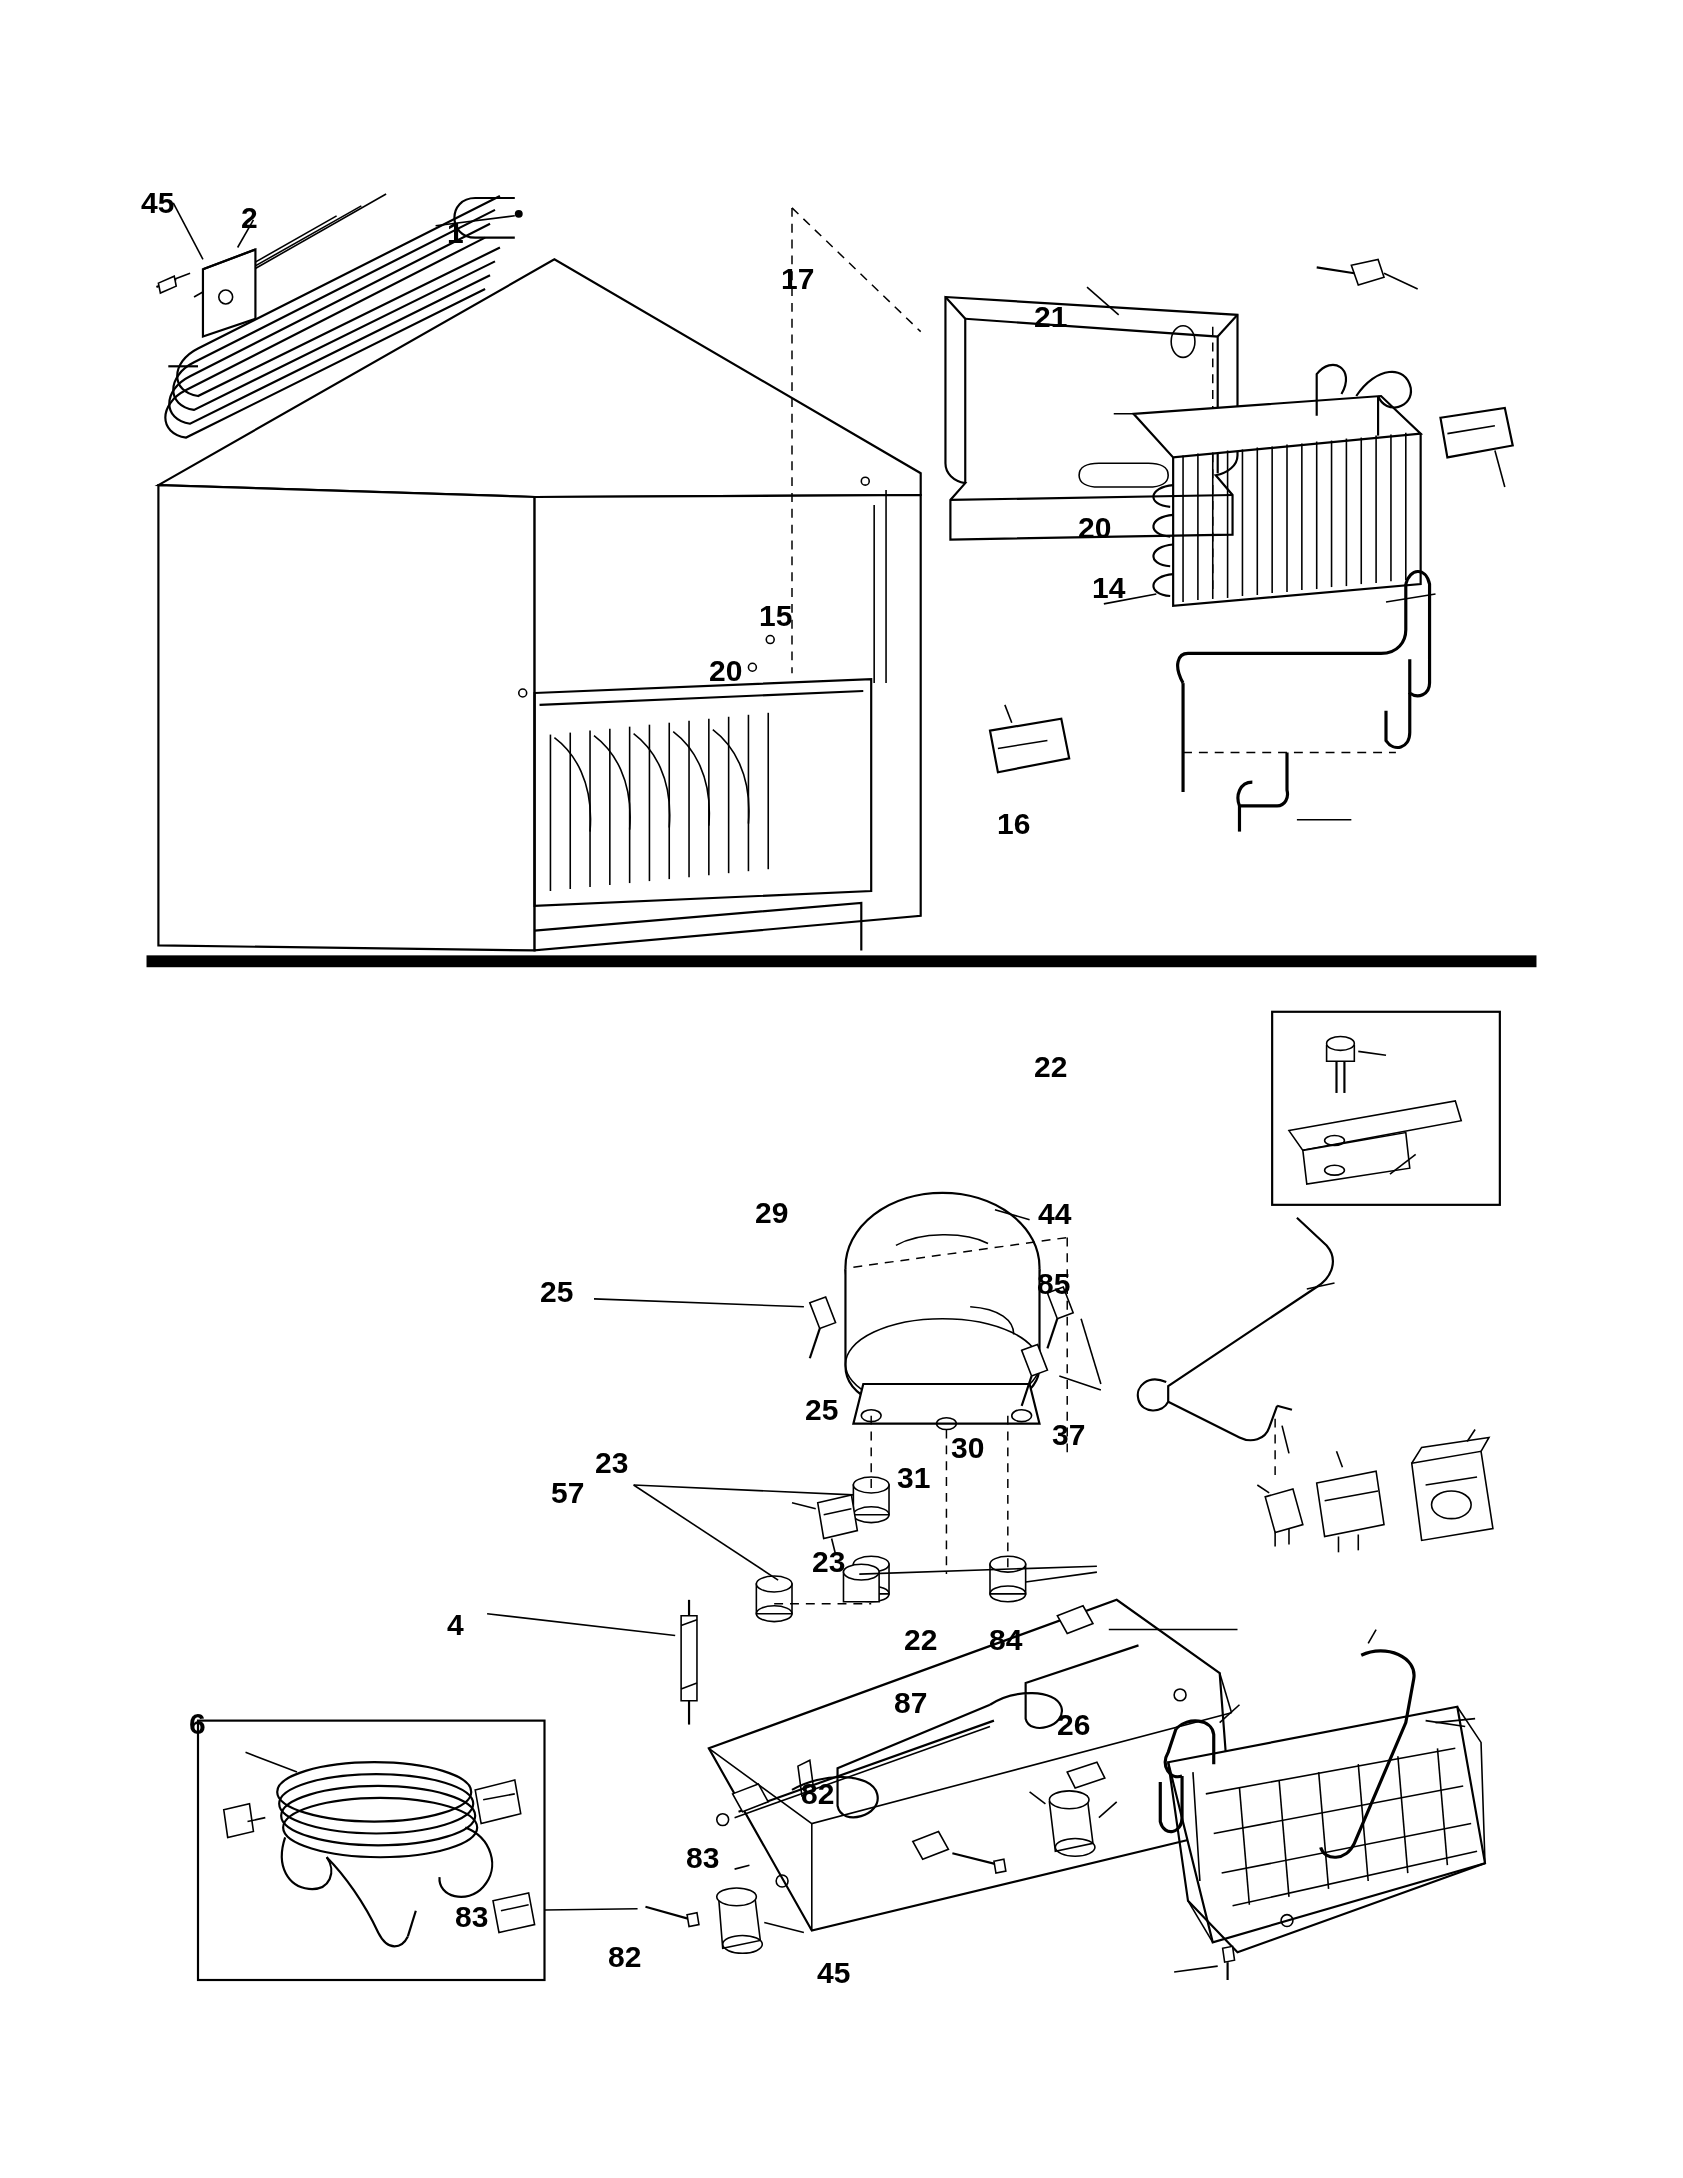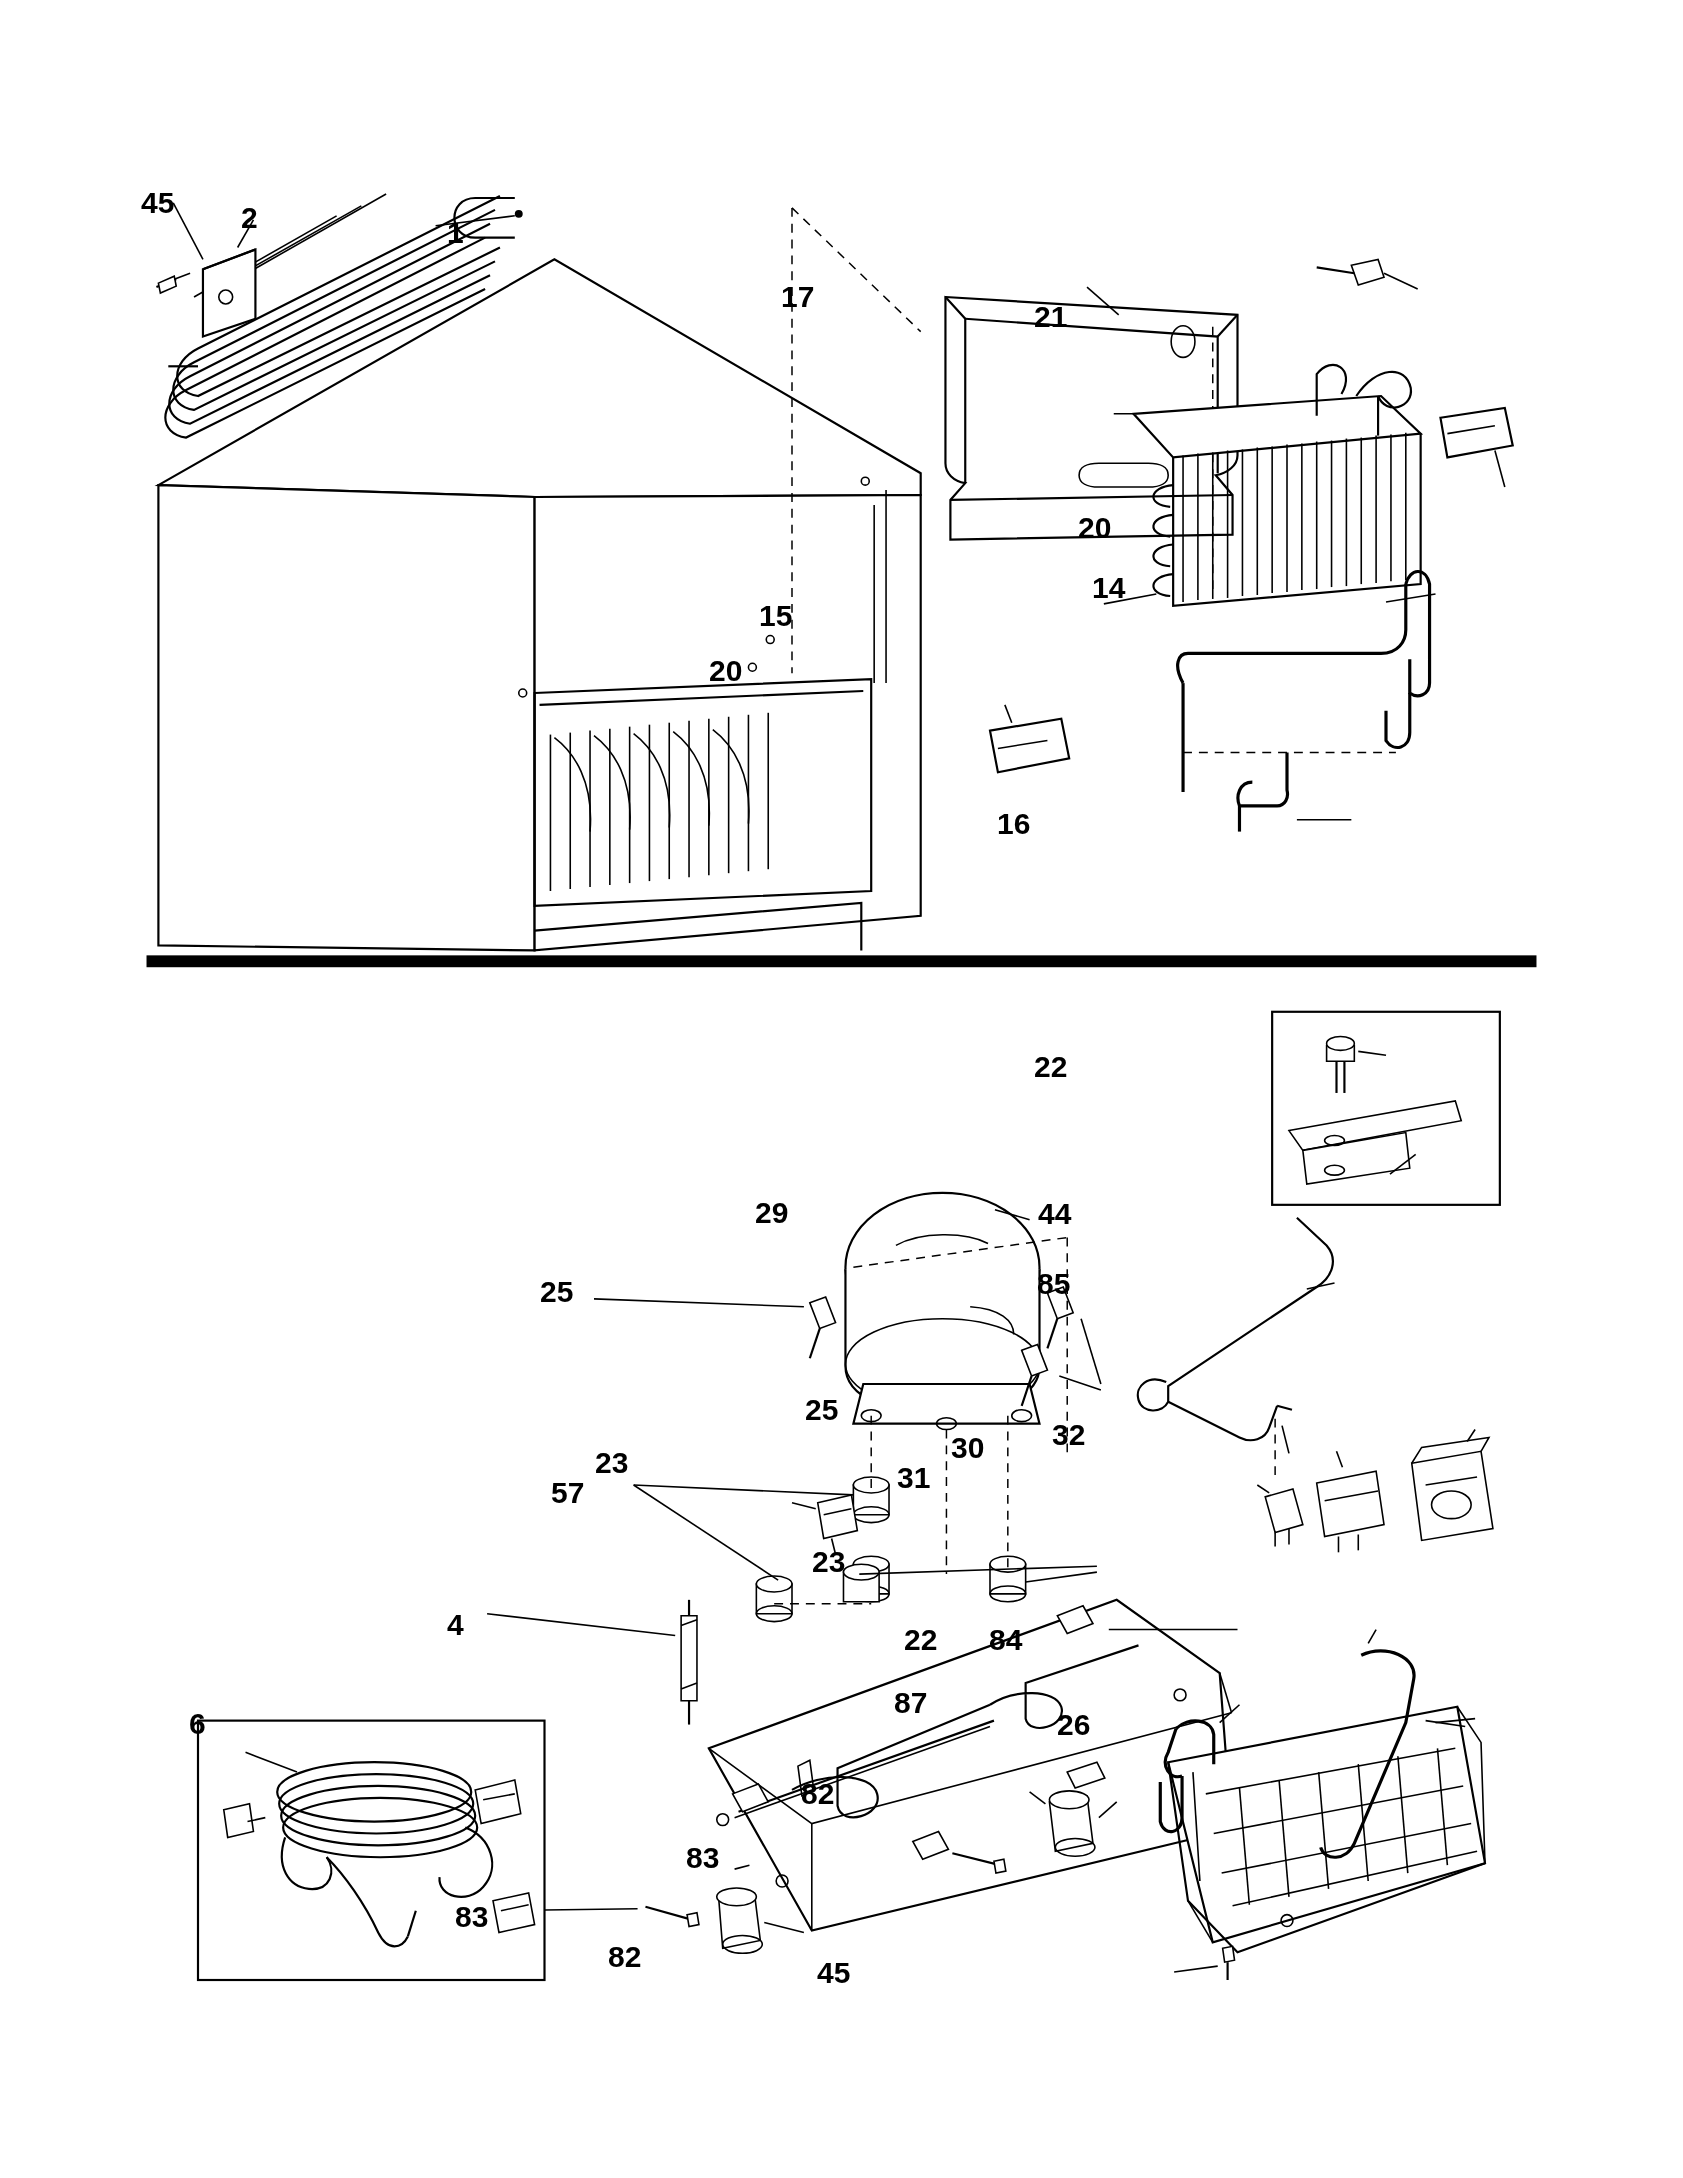--- a/index.html
+++ b/index.html
@@ -415,35 +415,35 @@
       <path class="ln-thin" d="M506,1930 L534,1924"></path>
       <path class="ln-thin" d="M250,1840 L268,1836"></path>
       <path class="ln-thin" d="M248,1770 L300,1790"></path>
     </g>
 
   </svg>
 
   <div class="callout" style="left:141px; top:188px;">45</div>
   <div class="callout" style="left:241px; top:203px;">2</div>
   <div class="callout" style="left:447px; top:218px;">1</div>
-  <div class="callout" style="left:781px; top:282px;">17</div>
+  <div class="callout" style="left:781px; top:264px;">17</div>
   <div class="callout" style="left:1034px; top:302px;">21</div>
   <div class="callout" style="left:1078px; top:513px;">20</div>
   <div class="callout" style="left:759px; top:601px;">15</div>
   <div class="callout" style="left:1058px; top:573px;margin-left:34px;">14</div>
   <div class="callout" style="left:709px; top:656px;">20</div>
   <div class="callout" style="left:997px; top:809px;">16</div>
 
   <div class="callout" style="left:1034px; top:1052px;">22</div>
   <div class="callout" style="left:1038px; top:1199px;">44</div>
   <div class="callout" style="left:755px; top:1198px;">29</div>
   <div class="callout" style="left:540px; top:1277px;">25</div>
   <div class="callout" style="left:1037px; top:1269px;">85</div>
   <div class="callout" style="left:805px; top:1395px;">25</div>
-  <div class="callout" style="left:1052px; top:1420px;">32</div>
+  <div class="callout" style="left:1052px; top:1420px;">37</div>
   <div class="callout" style="left:951px; top:1433px;">30</div>
   <div class="callout" style="left:595px; top:1448px;">23</div>
   <div class="callout" style="left:897px; top:1463px;">31</div>
   <div class="callout" style="left:551px; top:1478px;">57</div>
   <div class="callout" style="left:812px; top:1547px;">23</div>
   <div class="callout" style="left:447px; top:1610px;">4</div>
   <div class="callout" style="left:904px; top:1625px;">22</div>
   <div class="callout" style="left:989px; top:1625px;">84</div>
   <div class="callout" style="left:894px; top:1688px;">87</div>
   <div class="callout" style="left:1057px; top:1694px;margin-top:16px;">26</div>

